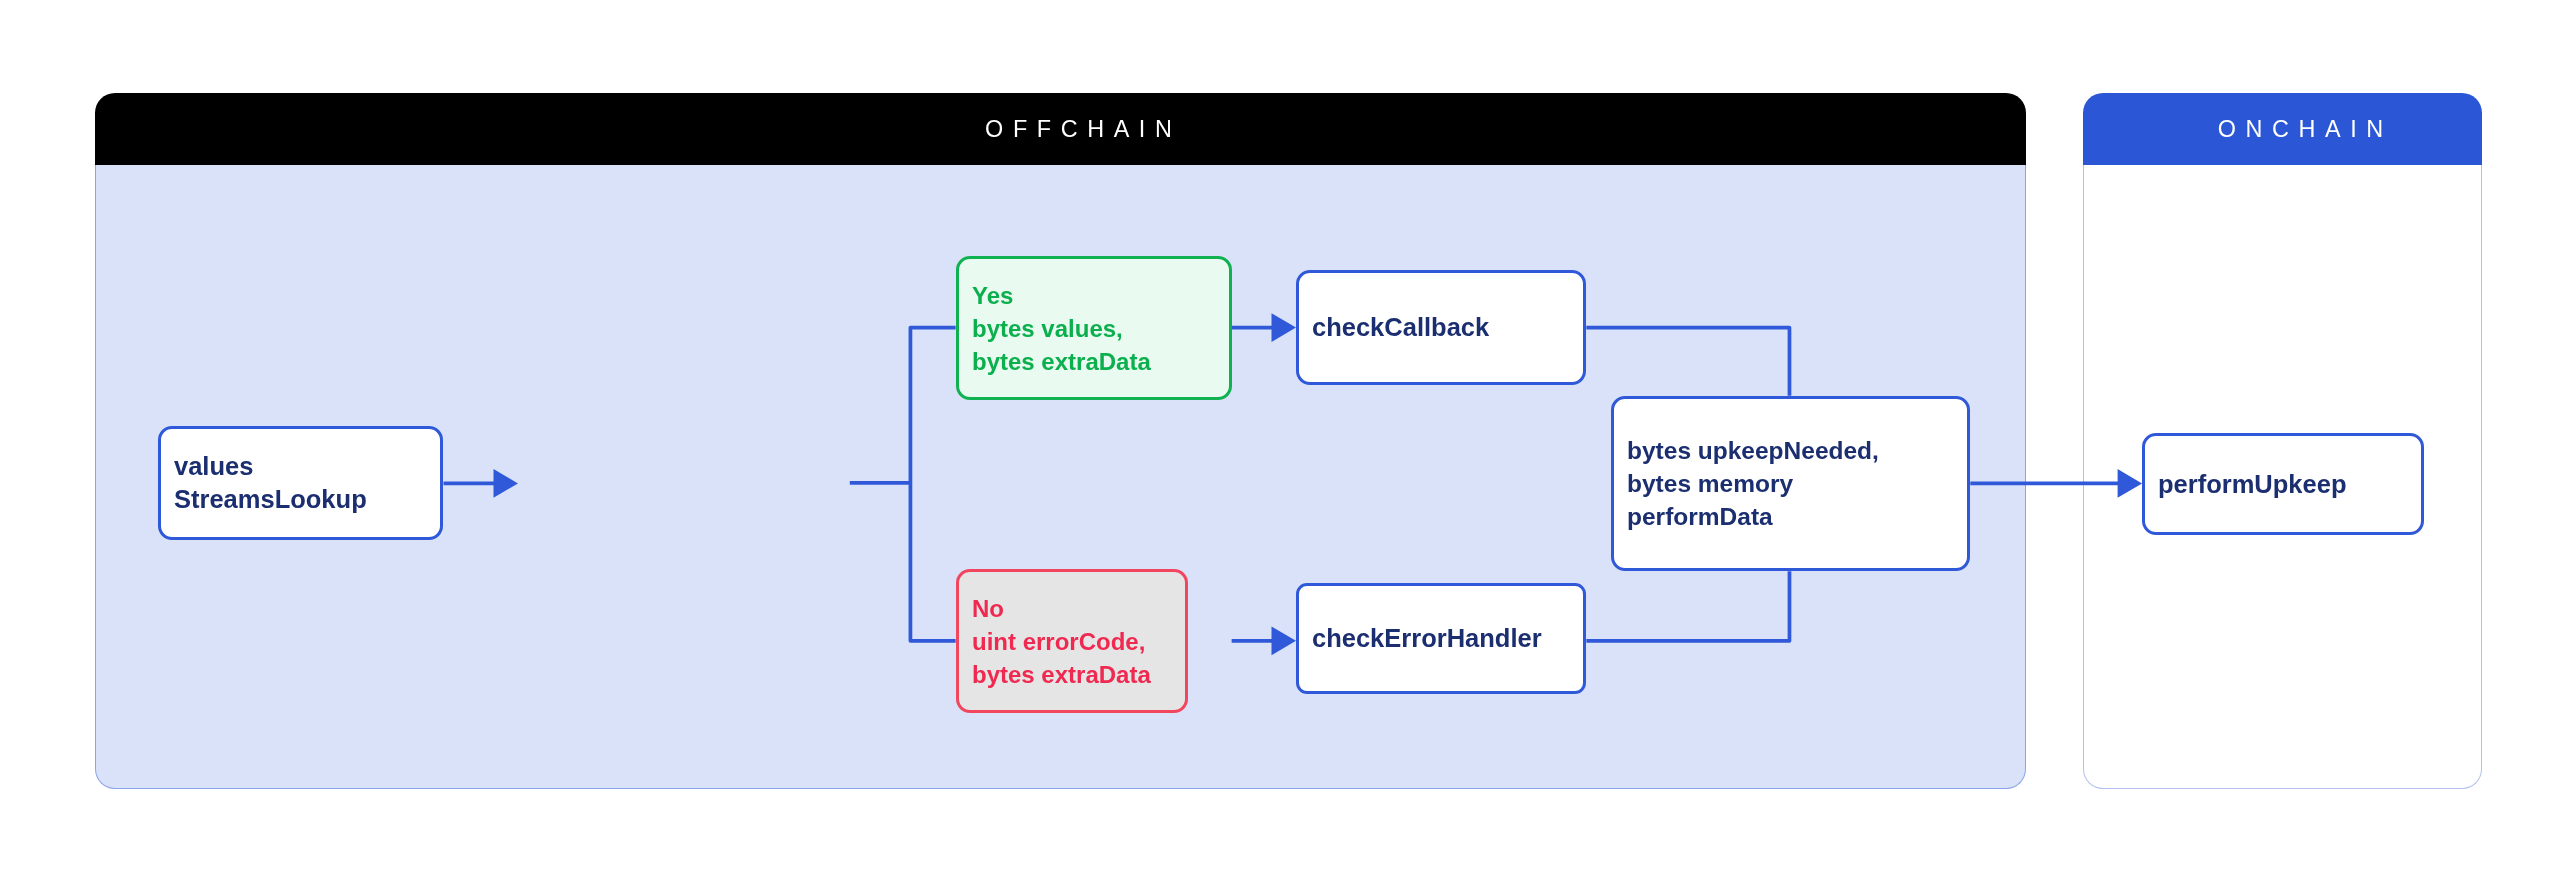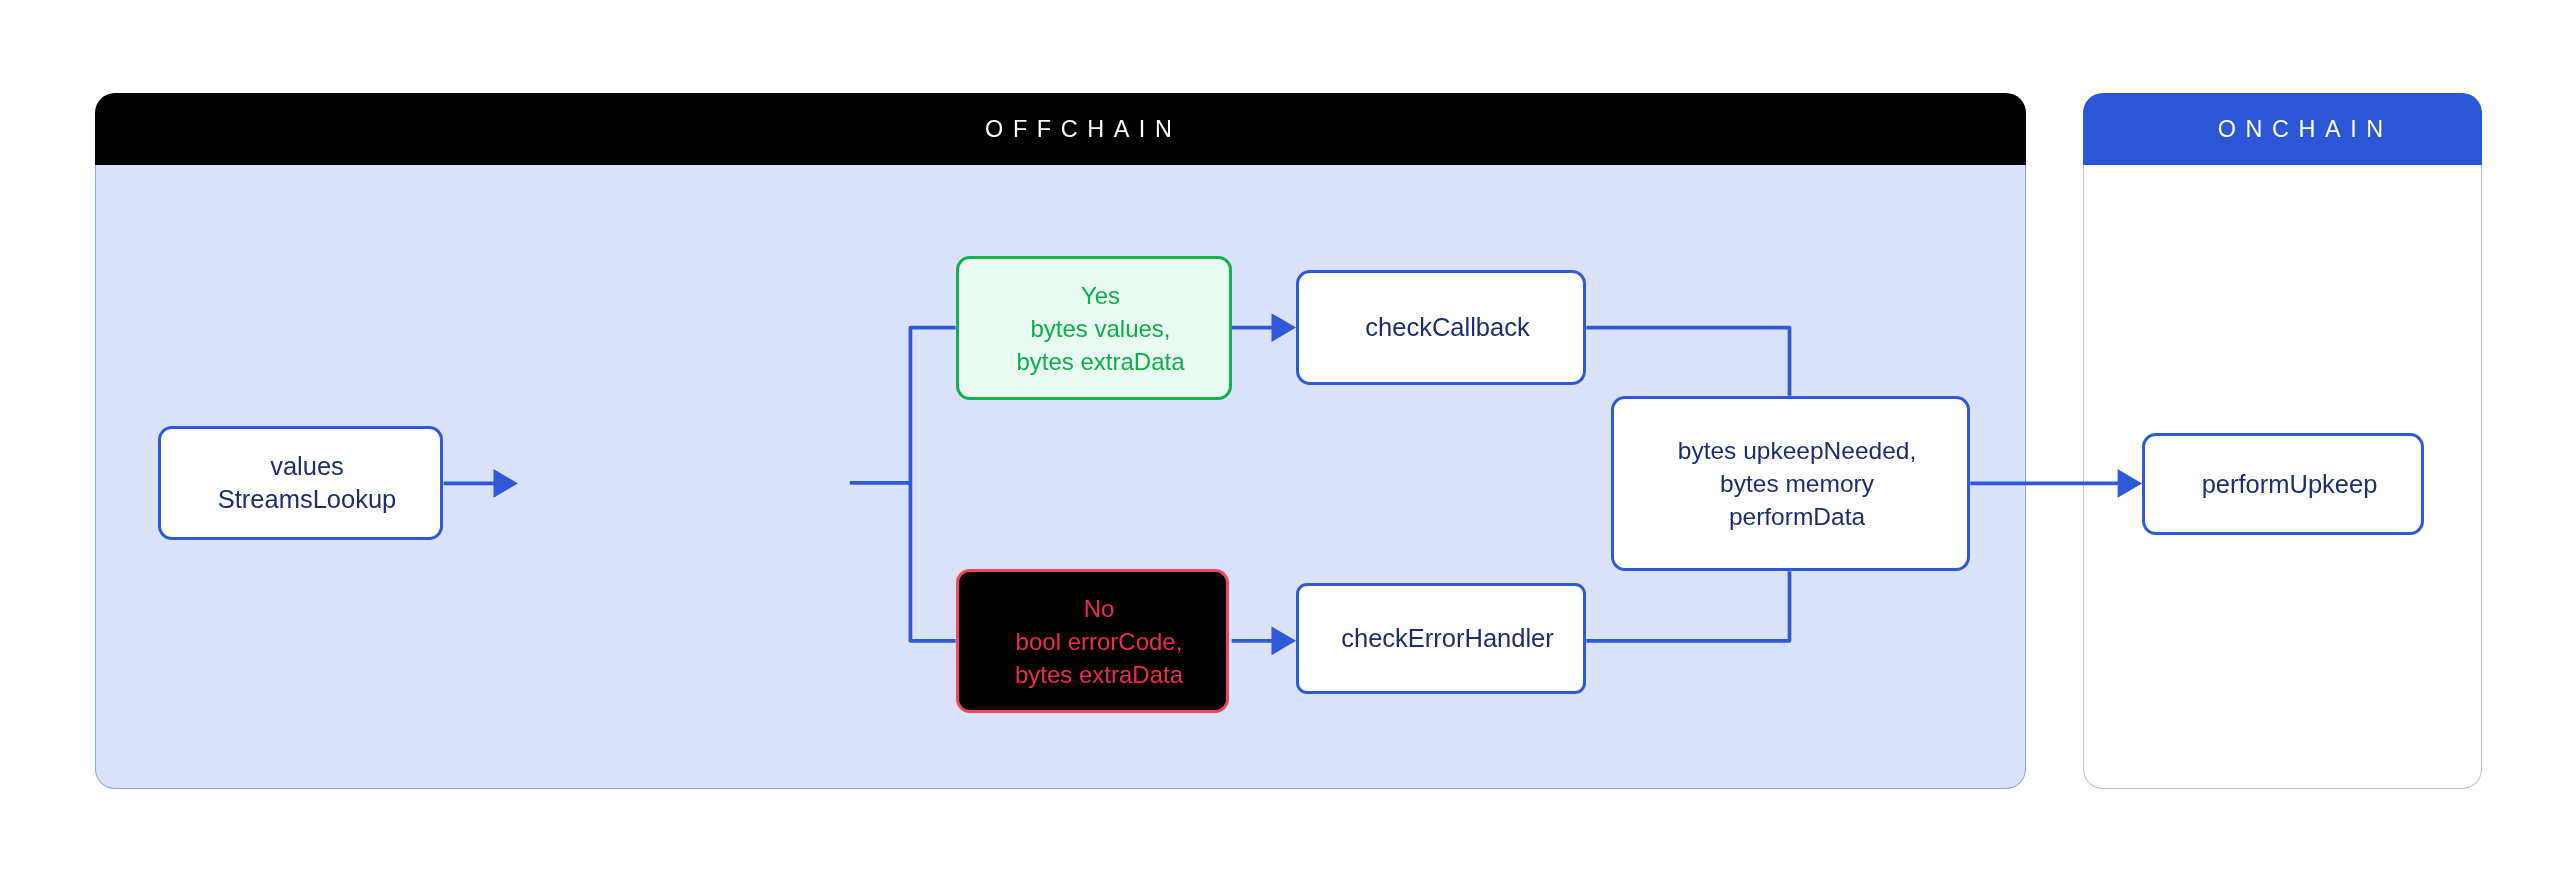--- a/index.html
+++ b/index.html
@@ -68,36 +68,36 @@
   .flow-head { fill: #2f59d8; stroke: none; }
 
   
   .node {
     position: absolute;
     box-sizing: border-box;
     background: #ffffff;
     border: 3.2px solid #2f59d8;
     border-radius: 14px;
     color: #1b2e70;
-    font-weight: normal;
+    font-weight: bold;
     font-size: 25.5px;
     line-height: 33px;
     display: flex;
     flex-direction: column;
-    align-items: center;
+    align-items: flex-start;
     justify-content: center;
     text-align: center;
     padding-left: 13px;
   }
   #node-revert            { left: 158px;  top: 426px;  width: 285px; height: 114px; }
   #node-decision          { left: 518px;  top: 430px;  width: 332px; height: 106px; border-radius: 58px; }
   #node-yes               { left: 956px; top: 256px;  width: 276px; height: 144px;
                             background: #e9fbf1; border-color: #0fb151; color: #0caf4d; font-size: 24px; }
-  #node-no                { left: 956px; top: 569px; width: 273px; height: 144px;
-                            background: #000000; border-color: #f2455e; color: #ef2950; font-size: 24px; }
+  #node-no                { left: 956px; top: 569px; width: 232px; height: 144px;
+                            background: #e5e5e5; border-color: #f2455e; color: #ef2950; font-size: 24px; }
   #node-check-callback    { left: 1296px; top: 270px;  width: 290px; height: 115px; }
   #node-check-error       { left: 1296px; top: 583px; width: 290px; height: 111px; border-radius: 11px; }
   #node-check-result      { left: 1611px; top: 396px;  width: 359px; height: 175px; font-size: 24.5px; }
   #node-perform-upkeep    { left: 2142px; top: 433px;  width: 282px; height: 102px; }
 </style>
 </head>
 <body>
 
 <div class="stage">
 
@@ -145,21 +145,21 @@
 
 
   <div class="node" id="node-yes">
     <div>Yes</div>
     <div>bytes values,</div>
     <div>bytes extraData</div>
   </div>
 
   <div class="node" id="node-no">
     <div>No</div>
-    <div>bool errorCode,</div>
+    <div>uint errorCode,</div>
     <div>bytes extraData</div>
   </div>
 
   <div class="node" id="node-check-callback">
     <div>checkCallback</div>
   </div>
 
   <div class="node" id="node-check-error">
     <div>checkErrorHandler</div>
   </div>

